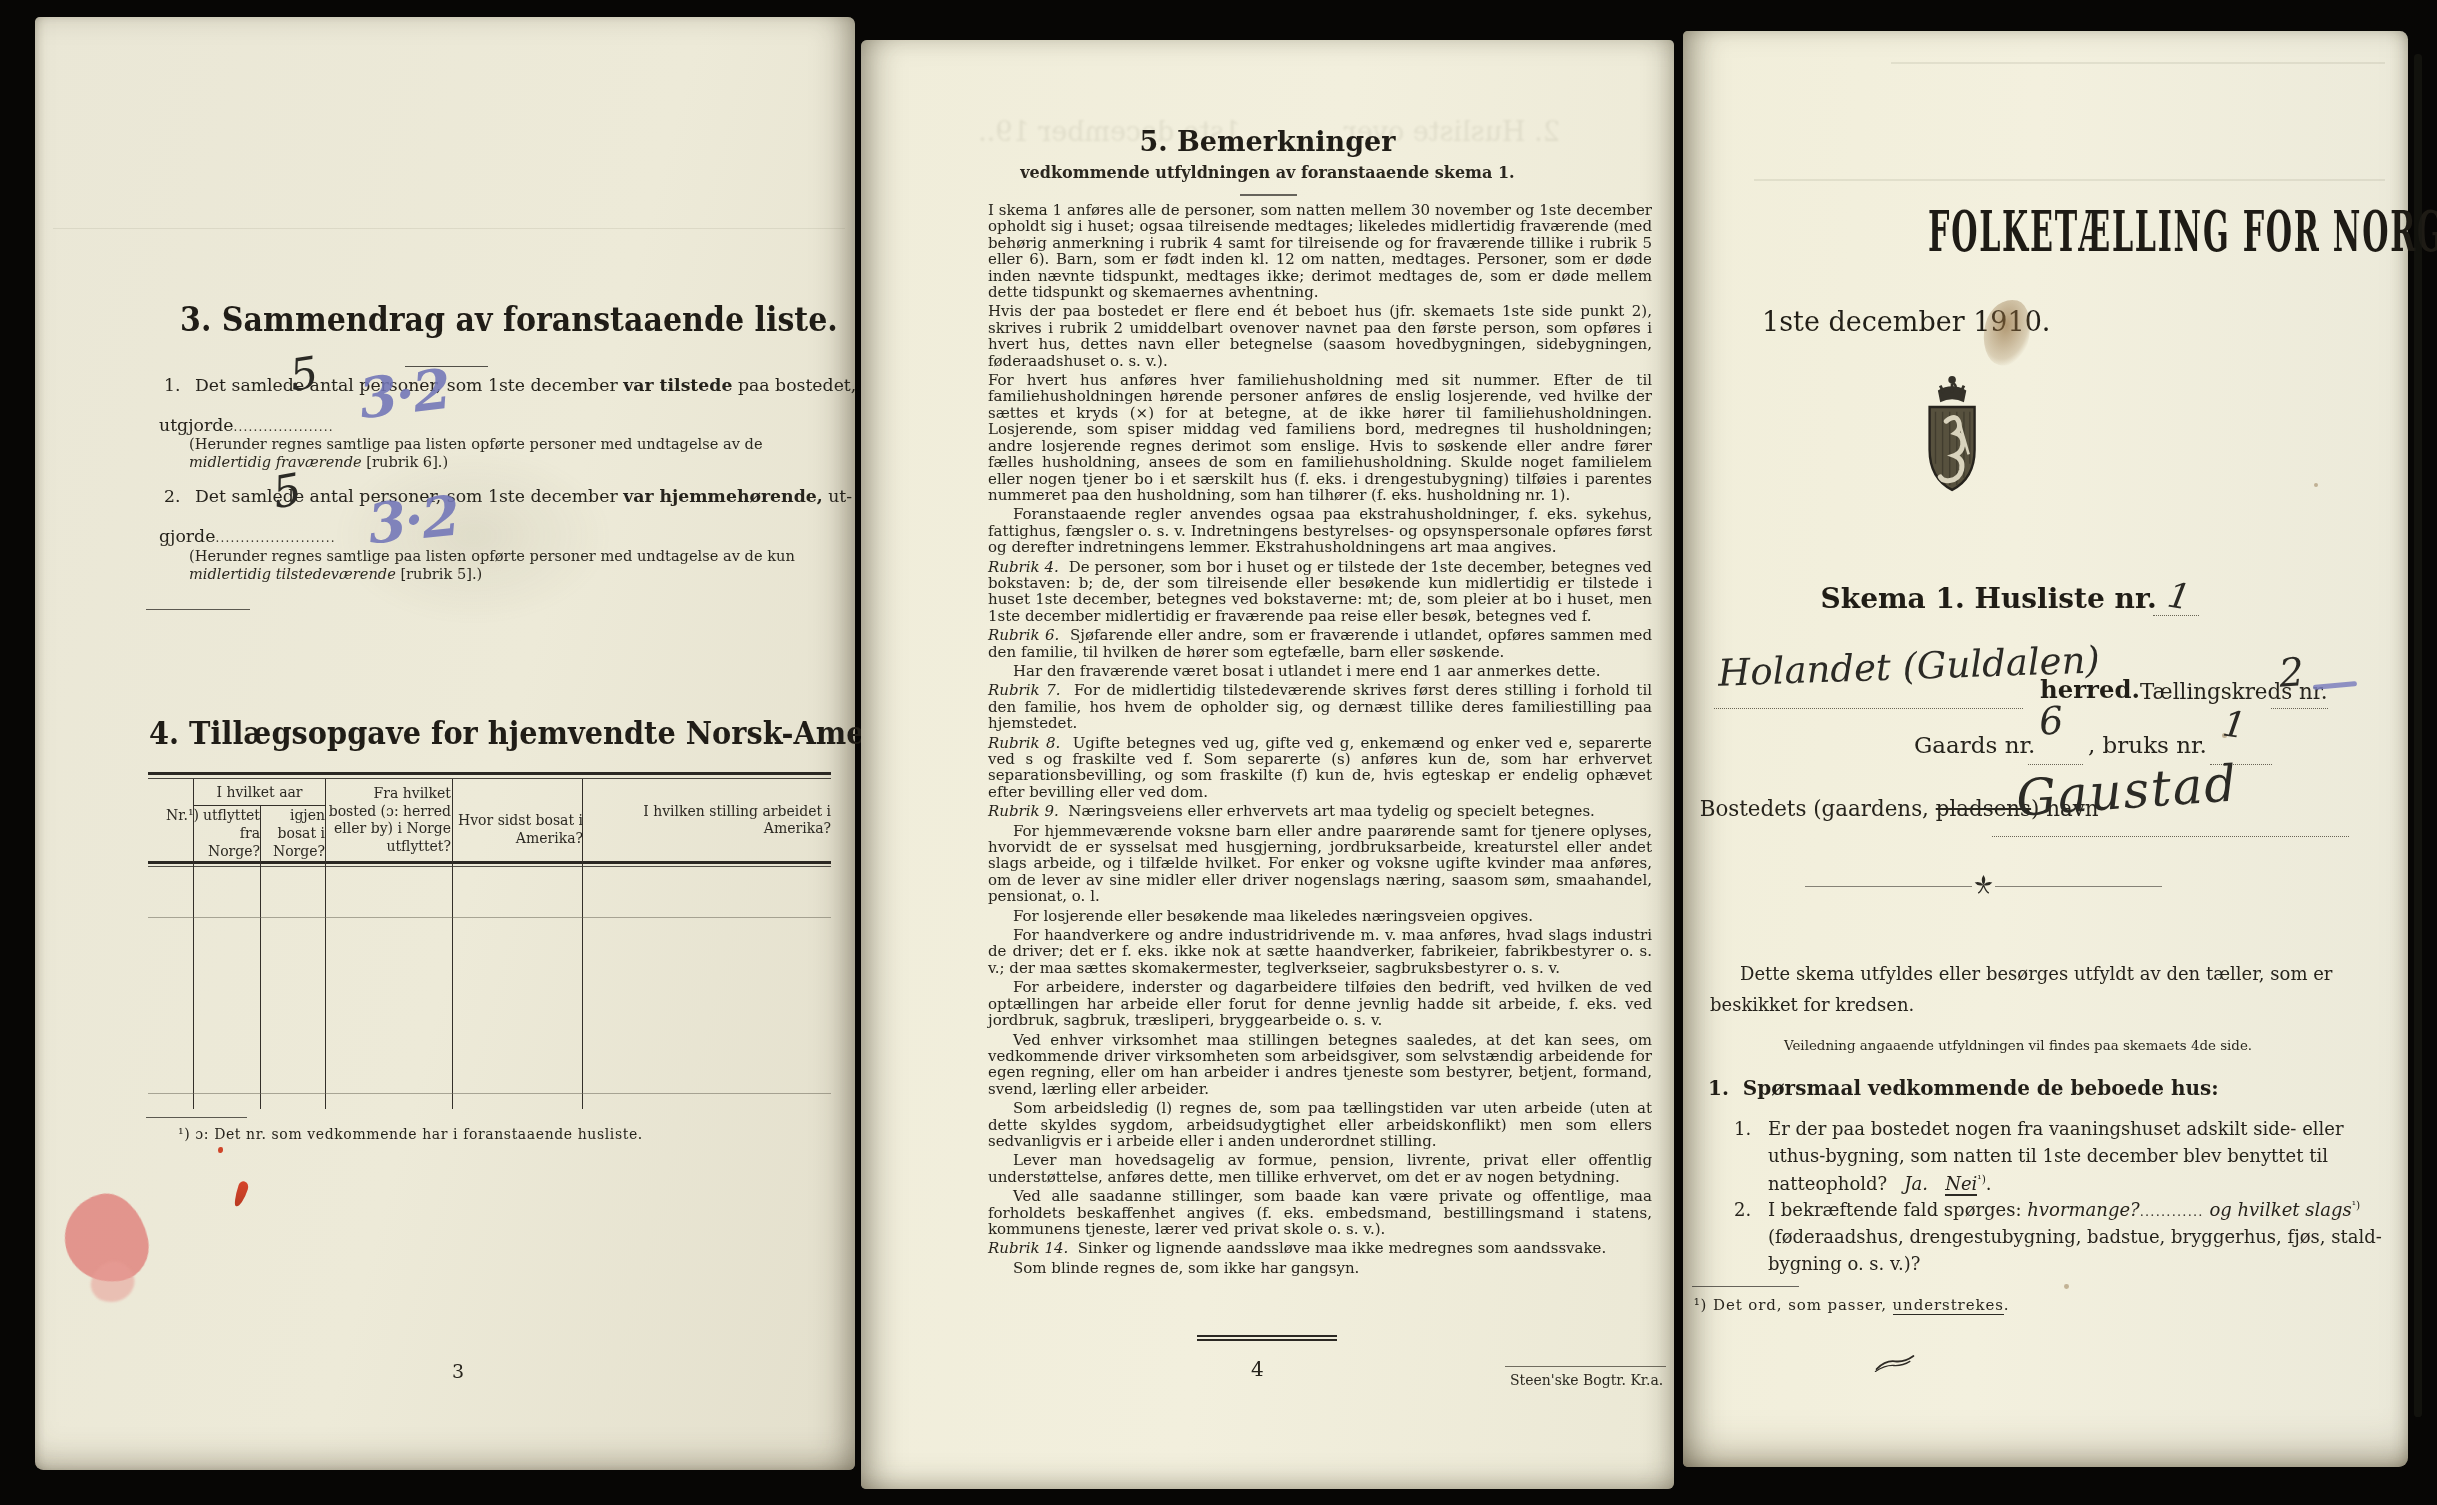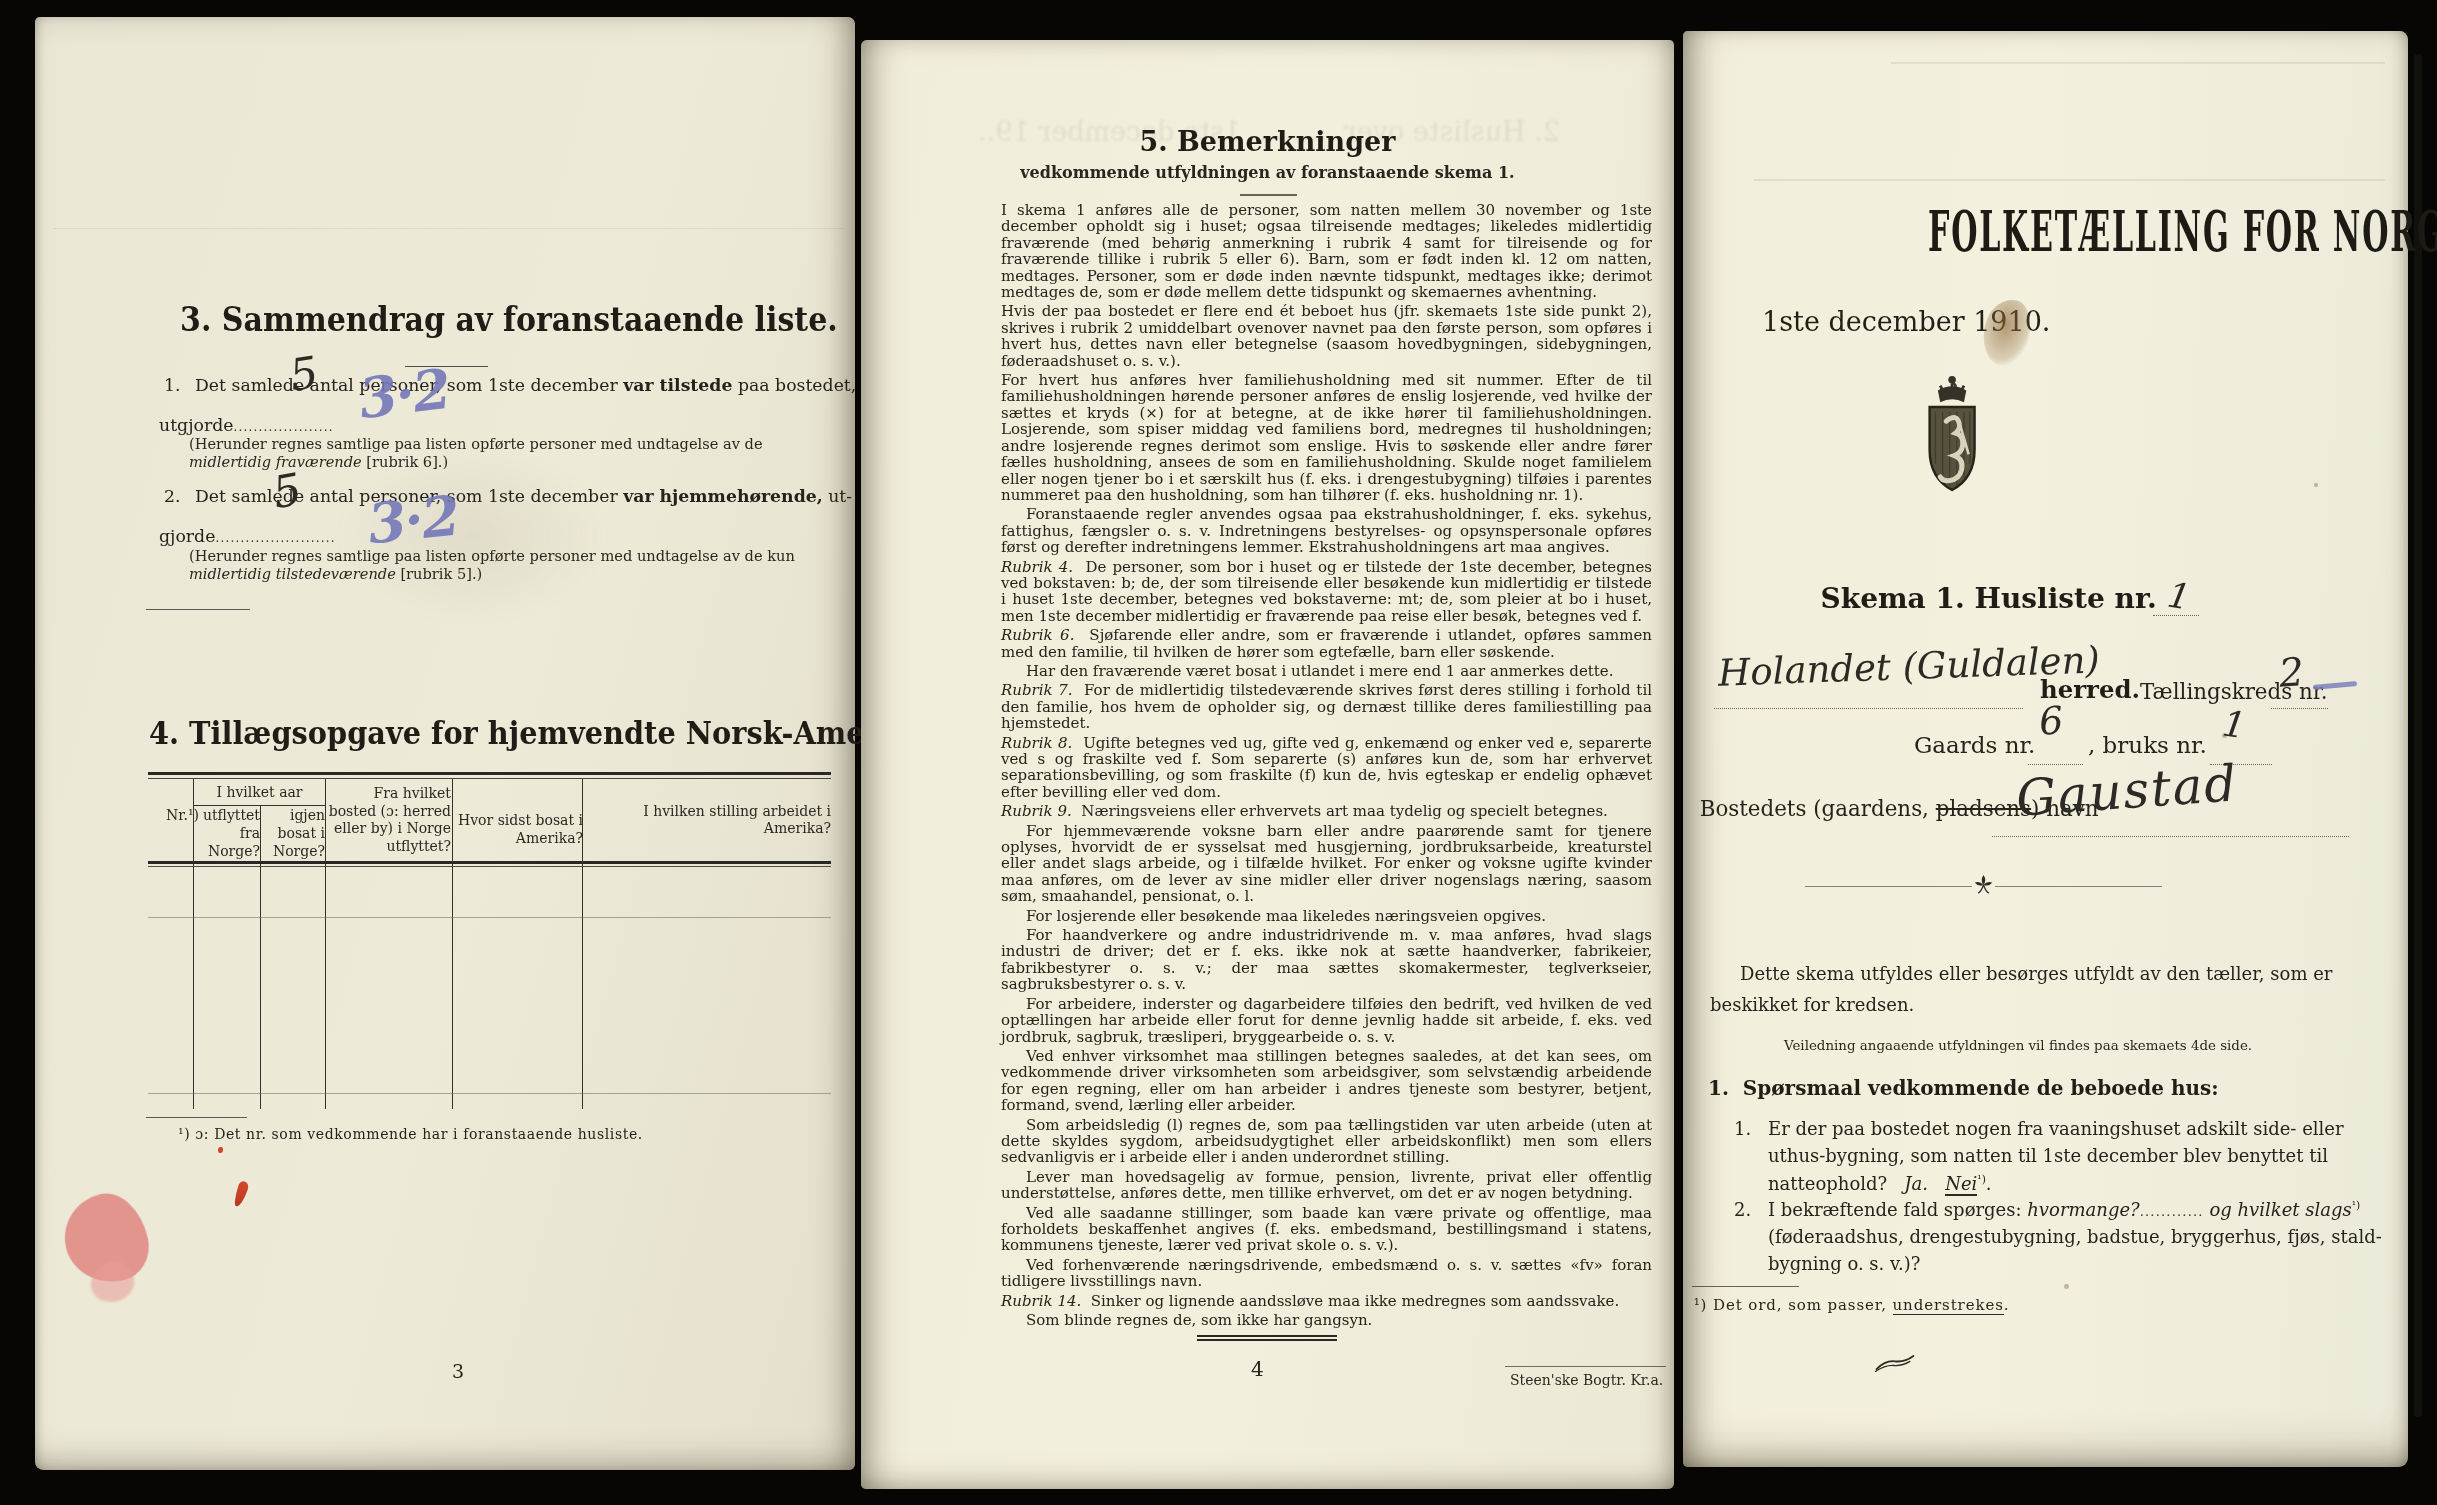--- a/index.html
+++ b/index.html
@@ -29,21 +29,21 @@
   .note-small{font-size:14.6px;line-height:18.5px;color:#2a271f;}
   
   .s3-item{font-size:17.3px;white-space:nowrap;color:#26231c;}
   .s3-num{display:inline-block;width:31px;}
   
   .t-vline{position:absolute;width:1.2px;background:#34302a;}
   .t-text{position:absolute;display:flex;align-items:center;justify-content:center;text-align:right;
           font-size:14px;line-height:1.28;color:#2b2822;}
   
   .notes-box{font-size:15px;line-height:16.4px;text-align:justify;color:#26231c;}
-  .note-par{position:relative;margin:0 0 3px 14px;}
+  .note-par{position:relative;margin:0 0 3px 1px;}
   .note-par[data-variant="cont"]{text-indent:25px;}
   .note-label{font-style:italic;}
   .note-label:empty{display:none;}
   .note-label::after{content:"\00a0\00a0";}
   
   .title-wrap{text-align:center;white-space:nowrap;}
   .title-inner{display:inline-block;font-weight:bold;font-size:52px;letter-spacing:3px;color:#1e1b15;
                transform:scale(.58,1.08);transform-origin:center;}
   .dotline{border-bottom:1.8px dotted rgba(60,55,40,.75);}
   .q-line{font-size:18px;white-space:nowrap;color:#26231c;}
@@ -207,23 +207,20 @@
         </div>
 
         <div class="note-par" data-variant="cont">
           <span class="note-text">Lever man hovedsagelig av formue, pension, livrente, privat eller offentlig understøttelse, anføres dette, men tillike erhvervet, om det er av nogen betydning.</span>
         </div>
 
         <div class="note-par" data-variant="cont">
           <span class="note-text">Ved alle saadanne stillinger, som baade kan være private og offentlige, maa forholdets beskaffenhet angives (f. eks. embedsmand, bestillingsmand i statens, kommunens tjeneste, lærer ved privat skole o. s. v.).</span>
         </div>
 
-        <div class="note-par" data-variant="cont">
-          <span class="note-text">Ved forhenværende næringsdrivende, embedsmænd o. s. v. sættes «fv» foran tidligere livsstillings navn.</span>
-        </div>
 
         <div class="note-par" data-variant="">
           <span class="note-label">Rubrik 14.</span><span class="note-text">Sinker og lignende aandssløve maa ikke medregnes som aandssvake.</span>
         </div>
 
         <div class="note-par" data-variant="cont">
           <span class="note-text">Som blinde regnes de, som ikke har gangsyn.</span>
         </div>
       </div>
 

